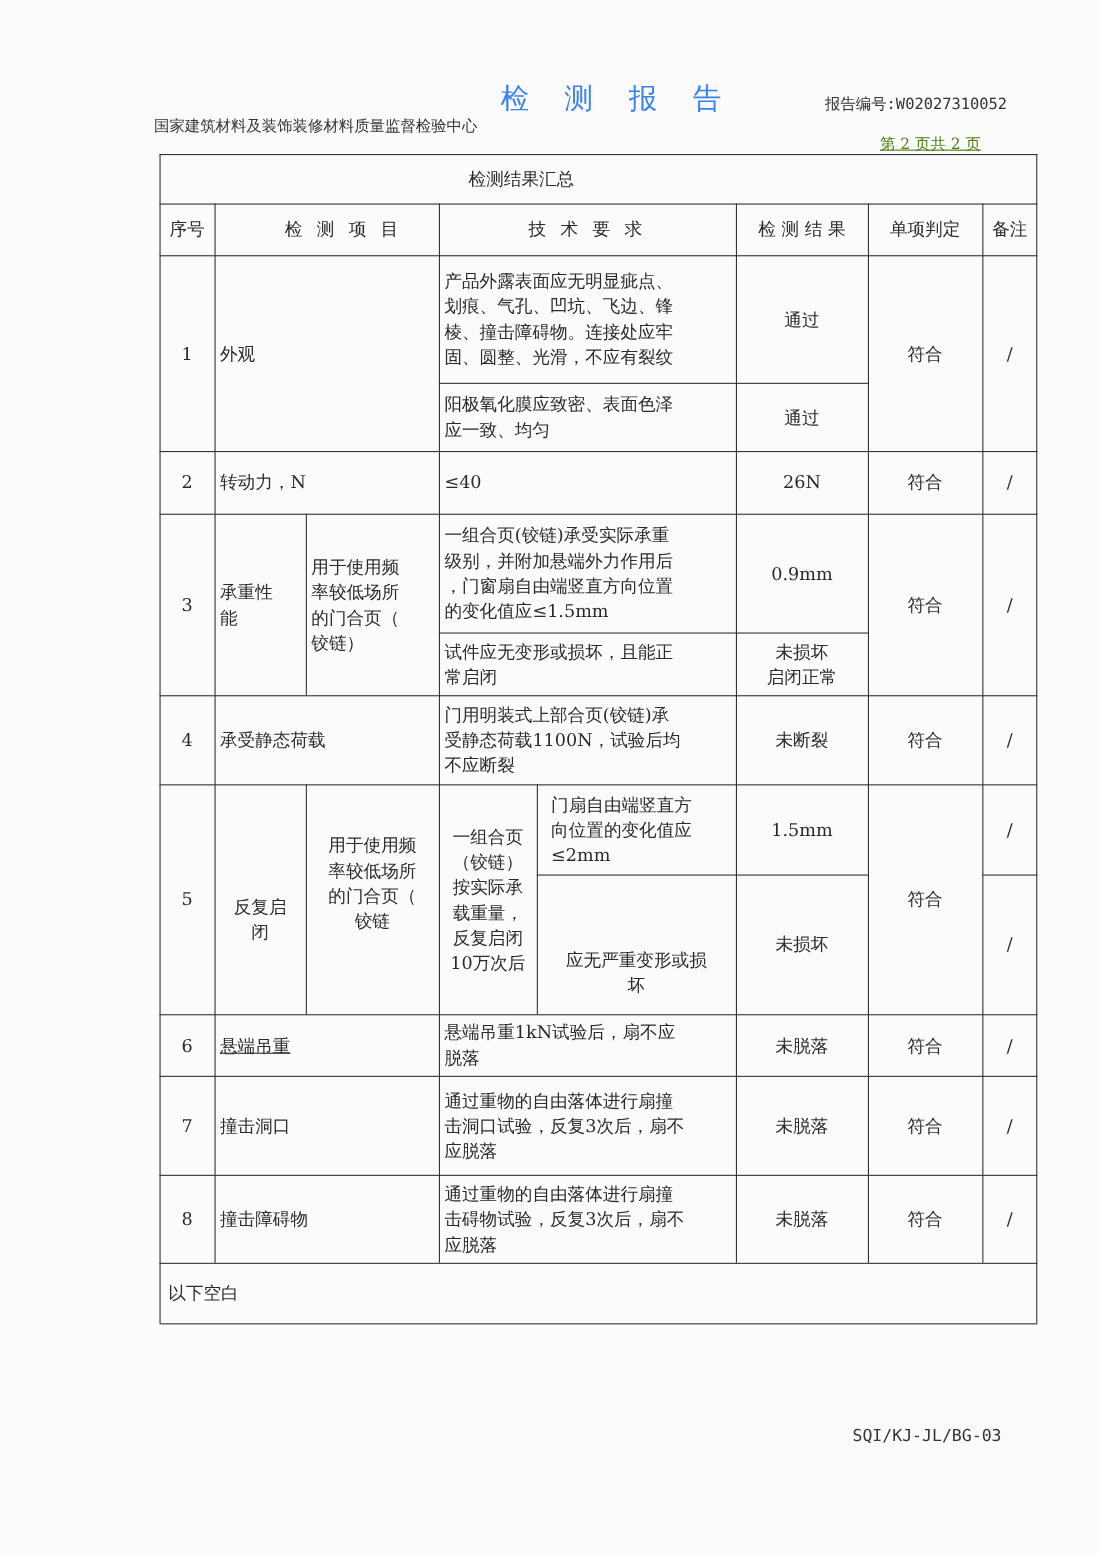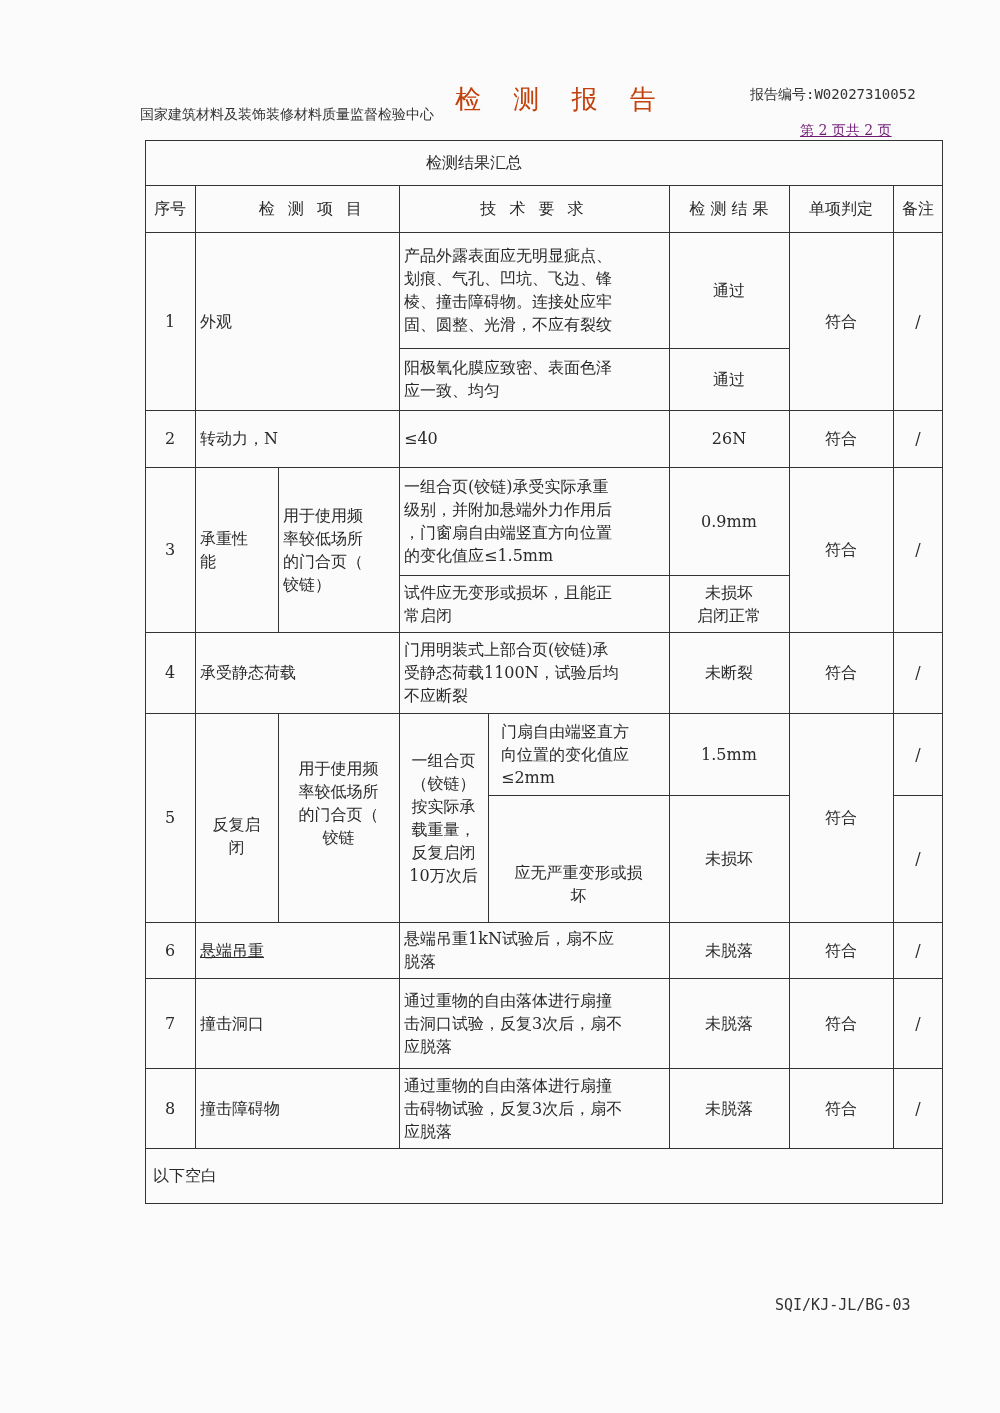--- a/index.html
+++ b/index.html
@@ -1,22 +1,22 @@
 <!DOCTYPE html>
 <html><head>
 <meta charset="utf-8">
 <style>
   html,body{margin:0;padding:0;}
   body{width:1000px;height:1413px;background:#fbfbfb;position:relative;overflow:hidden;
        font-family:"DejaVu Serif","Liberation Serif",serif;color:#2a2a2a;}
   .abs{position:absolute;}
-  .title{left:455px;top:82px;font-size:26px;letter-spacing:12px;color:#c2410c;}
+  .title{left:455px;top:72px;font-size:26px;letter-spacing:12px;color:#3b82f6;}
   .org{left:140px;top:106px;font-size:14px;color:#333;}
   .repno{left:750px;top:86px;font-size:14px;color:#333;font-family:"DejaVu Sans Mono","Liberation Mono",monospace;}
-  .pageno{left:800px;top:122px;font-size:14px;color:#701a75;}
+  .pageno{left:800px;top:122px;font-size:14px;color:#4d7c0f;}
   .footer{left:775px;top:1296px;font-size:15px;color:#333;font-family:"DejaVu Sans Mono","Liberation Mono",monospace;}
   .hl{position:absolute;height:0;border-top:1.6px solid #333;}
   .vl{position:absolute;width:0;border-left:1.6px solid #333;}
   .cell{position:absolute;display:flex;align-items:center;font-size:16px;line-height:23px;box-sizing:border-box;padding:0 5px;}
   .c{justify-content:center;text-align:center;}
   .l{justify-content:flex-start;text-align:left;}
   .txt{white-space:pre-line;}
 </style>
 </head>
 <body>

